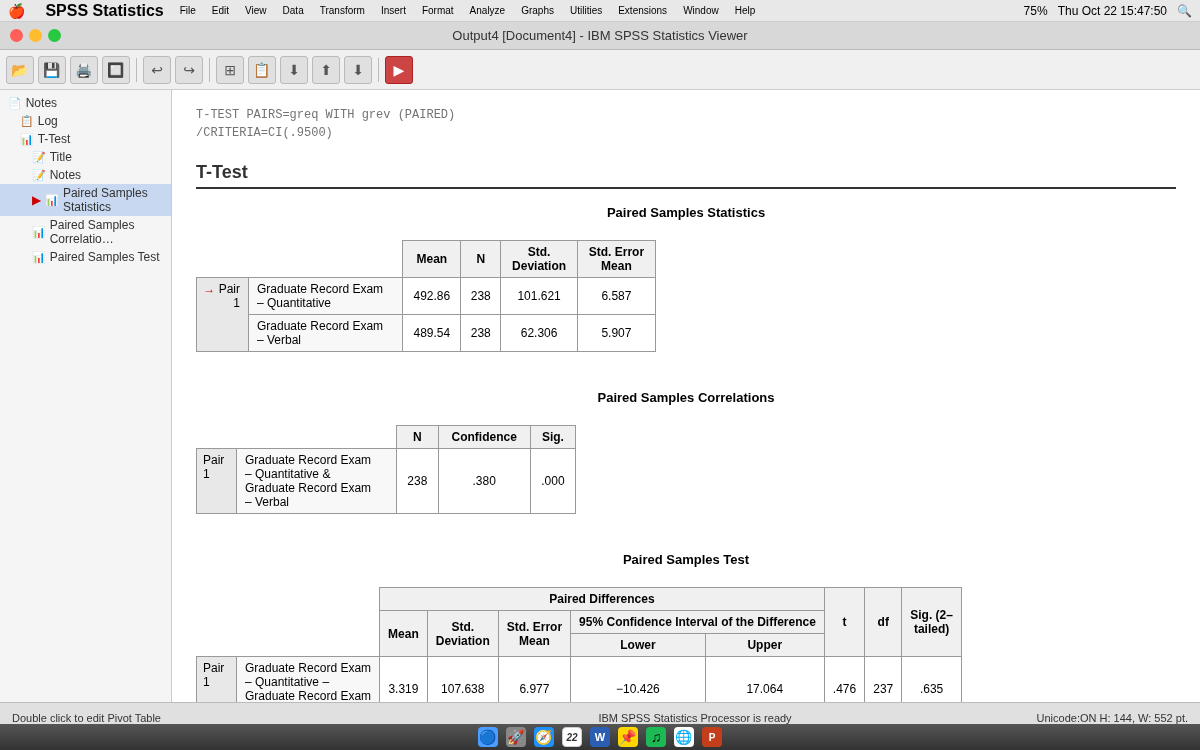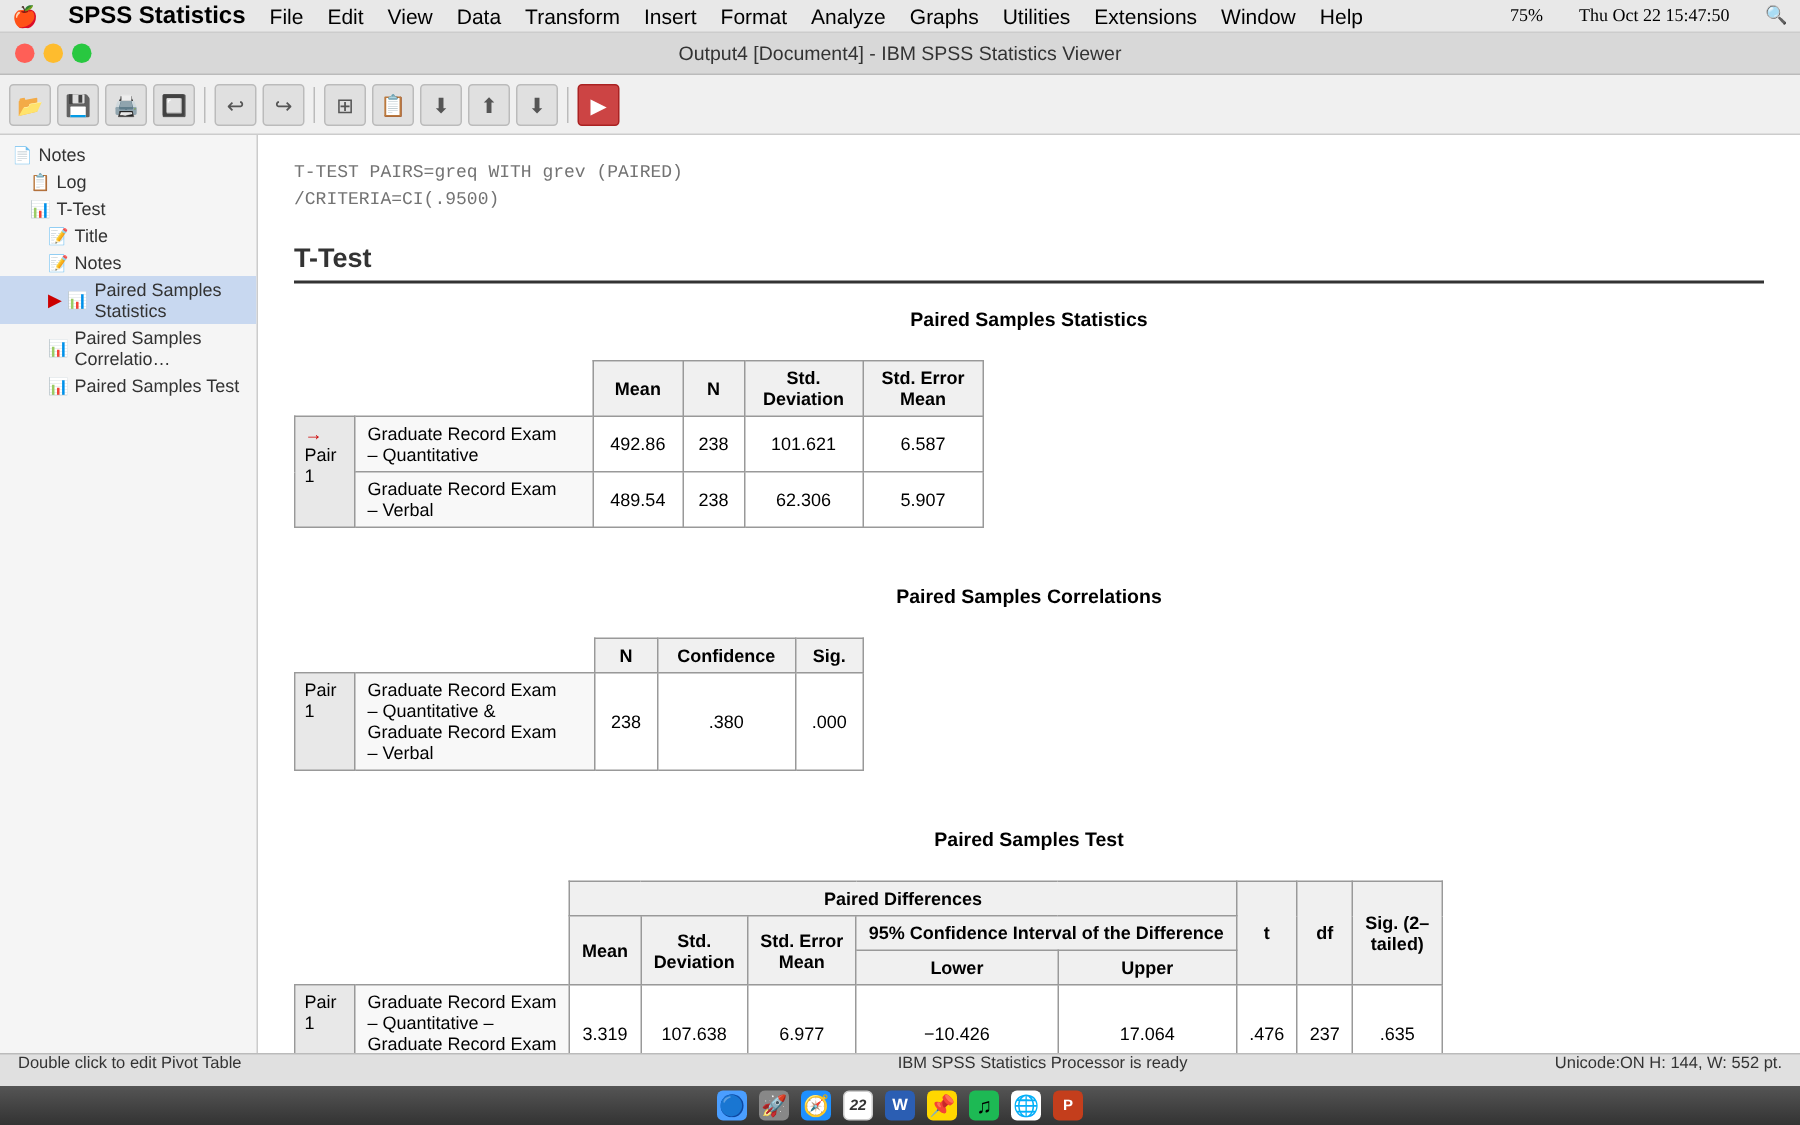--- a/index.html
+++ b/index.html
@@ -6,22 +6,22 @@
     body { width: 1200px; height: 750px; font-family: -apple-system, "Helvetica Neue", Arial, sans-serif; font-size: 12px; background: #ececec; overflow: hidden; }
 
     
     #menubar {
       display: flex; align-items: center; height: 22px;
       background: #e8e8e8; border-bottom: 1px solid #ccc;
       padding: 0 8px; gap: 16px;
     }
     .menu-apple { font-size: 14px; margin-right: 4px; }
     .menu-appname { font-weight: bold; font-size: 16px; }
-    .menu-item { font-size: 14px; cursor: pointer; }
-    .menu-right { margin-left: auto; display: flex; align-items: flex-end; gap: 24px; font-size: 12px; font-family: Liberation Serif, serif; }
+    .menu-item { font-size: 10px; cursor: pointer; }
+    .menu-right { margin-left: auto; display: flex; align-items: flex-end; gap: 10px; font-size: 12px; }
 
     
     #titlebar {
       display: flex; align-items: center; justify-content: center;
       height: 28px; background: #d8d8d8; border-bottom: 1px solid #bbb;
       font-size: 13px; color: #333; position: relative;
     }
     .traffic-lights { position: absolute; left: 10px; display: flex; gap: 6px; }
     .tl { width: 13px; height: 13px; border-radius: 50%; cursor: pointer; }
     .tl-red { background: #ff5f57; }
@@ -103,21 +103,21 @@
       text-align: center; font-weight: bold; font-size: 13px;
       margin-bottom: 8px;
     }
 
     
     .pair-indicator { color: #cc0000; font-weight: bold; }
 
     
     #statusbar {
       height: 22px; background: #e0e0e0; border-top: 1px solid #bbb;
-      display: flex; align-items: flex-start; padding: 0 12px;
+      display: flex; align-items: flex-end; padding: 0 12px;
       font-size: 11px; color: #333;
     }
     .status-left { flex: 1; }
     .status-right { margin-left: auto; }
 
     
     #dock {
       height: 26px; background: linear-gradient(to bottom, #555, #333);
       display: flex; align-items: center; justify-content: center;
       gap: 8px; padding: 0 12px;
@@ -239,21 +239,21 @@
           <tr>
             <th class="no-border" style="border:none; background:white;" colspan="2"></th>
             <th>Mean</th>
             <th>N</th>
             <th>Std.<br>Deviation</th>
             <th>Std. Error<br>Mean</th>
           </tr>
         </thead>
         <tbody>
           <tr>
-            <td class="pair-label" rowspan="2" style="width:40px;">
+            <td class="pair-label" rowspan="2" style="width:52px;text-align:right;">
               <span class="pair-indicator">→ </span>Pair 1
             </td>
             <td class="row-header">Graduate Record Exam<br>– Quantitative</td>
             <td>492.86</td>
             <td>238</td>
             <td>101.621</td>
             <td>6.587</td>
           </tr>
           <tr>
             <td class="row-header">Graduate Record Exam<br>– Verbal</td>

